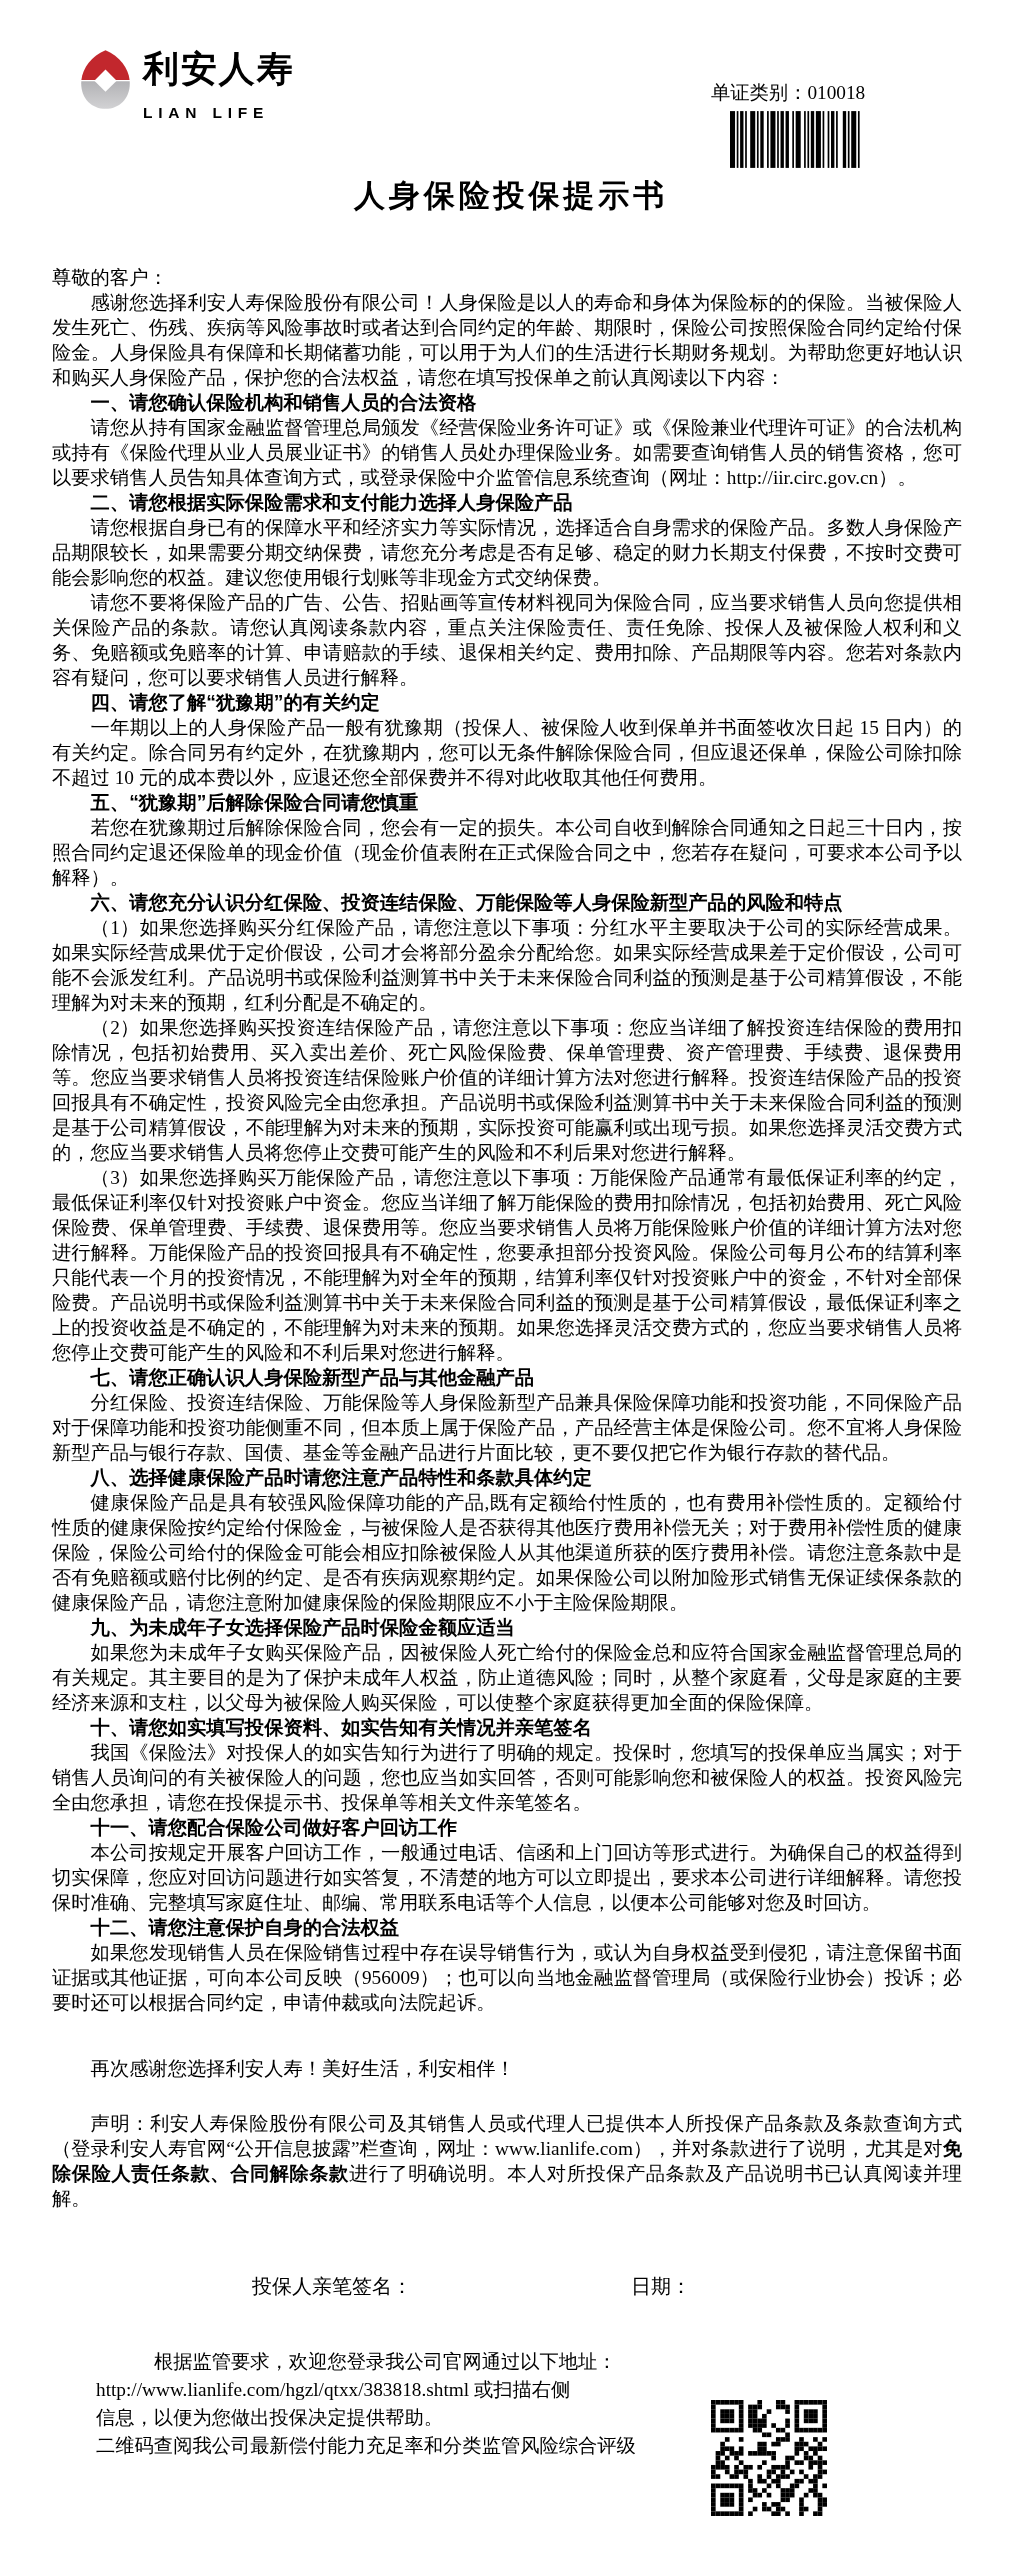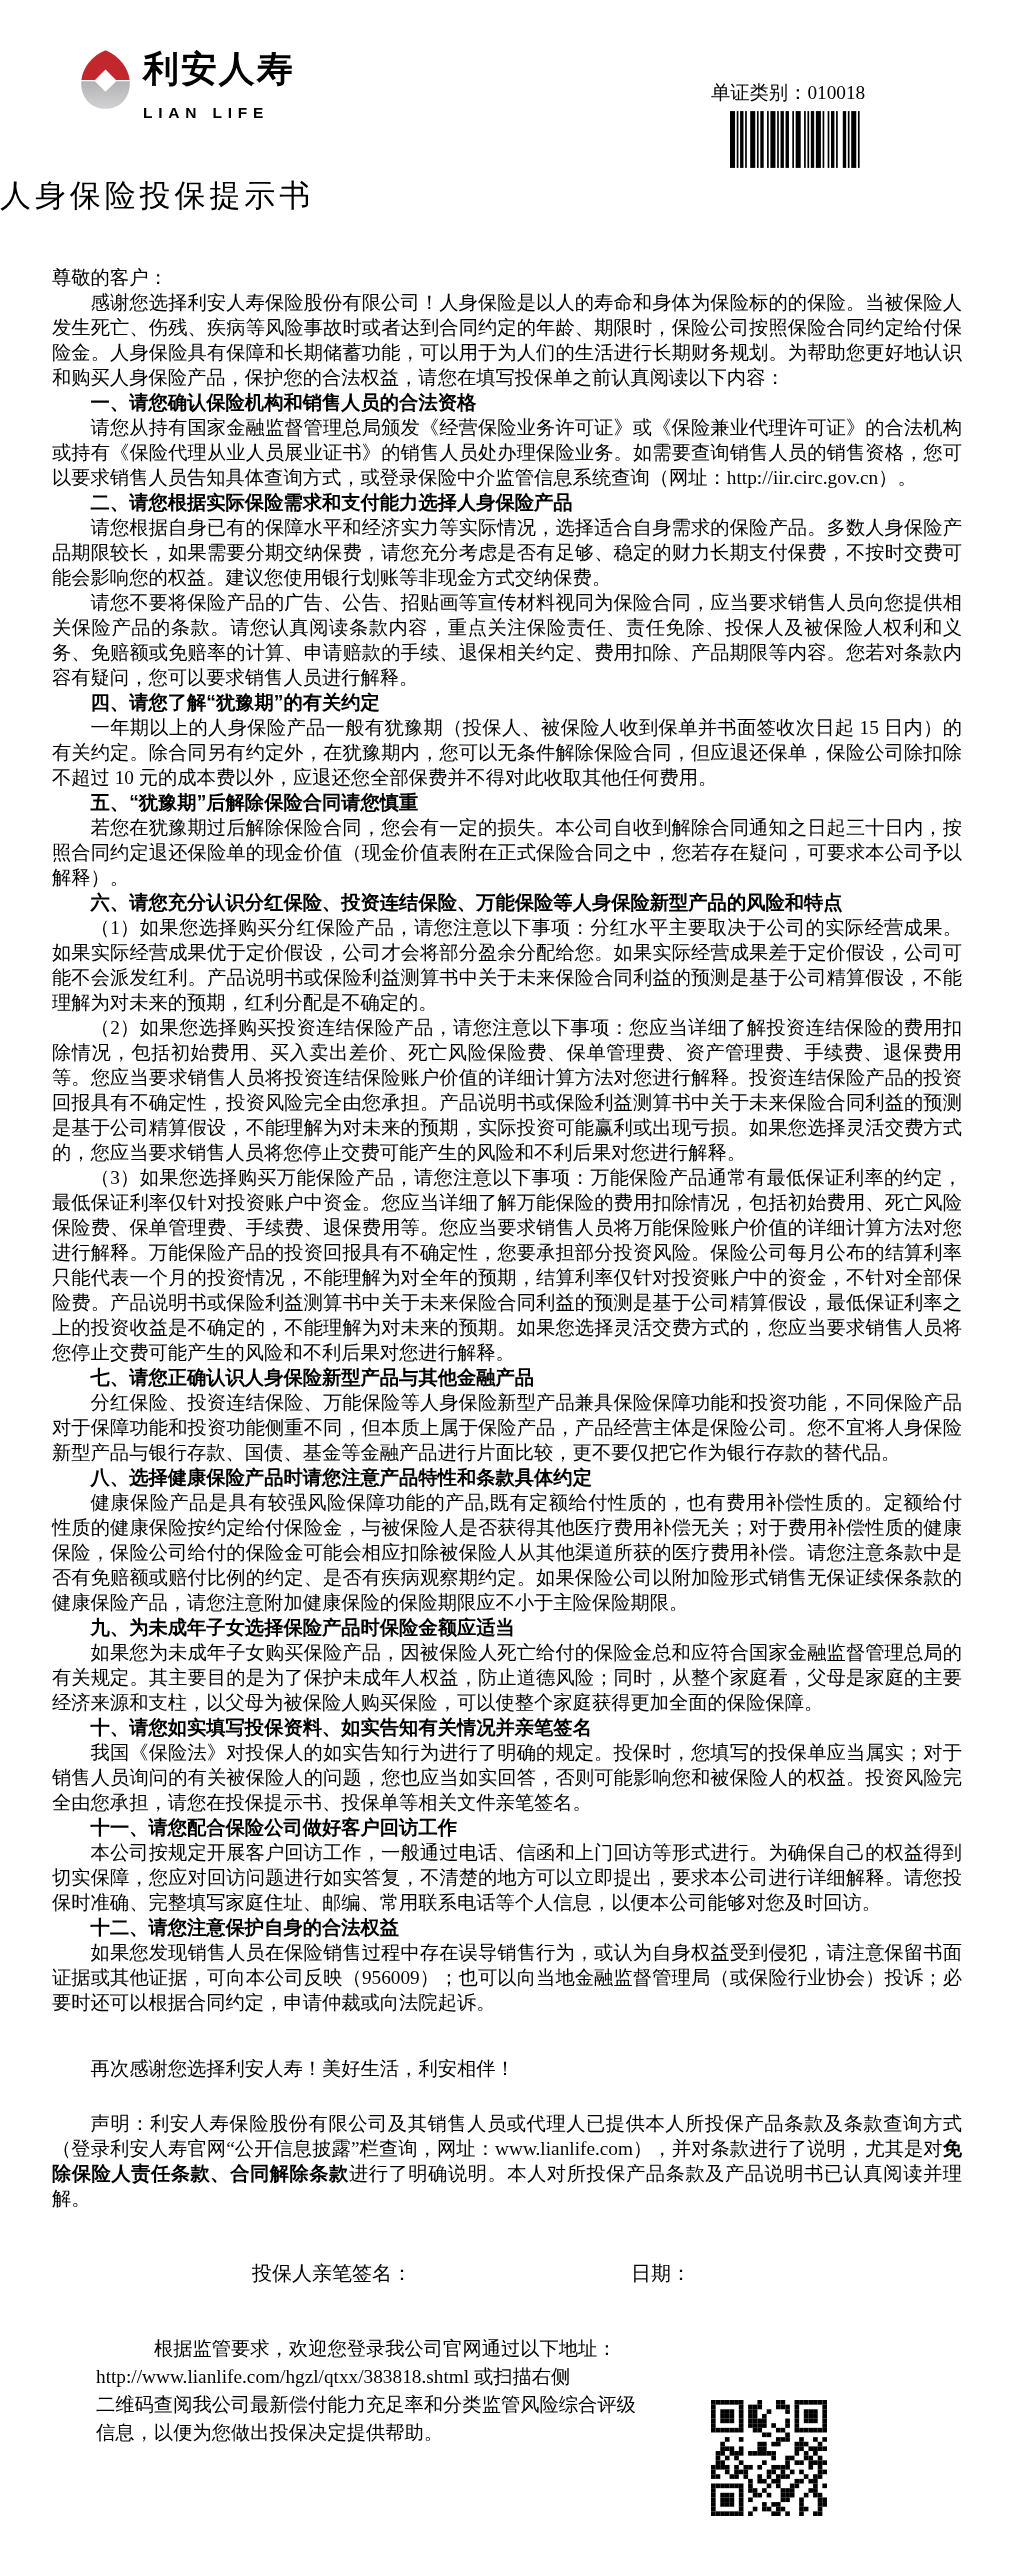--- a/index.html
+++ b/index.html
@@ -14,35 +14,35 @@
   }
   
   .logo{position:absolute;left:77px;top:49px;display:flex;align-items:flex-start;}
   .logo-mark{width:57px;height:61px;flex:0 0 auto;}
   .logo-text{margin-left:9px;}
   .logo-cn{font-family:"Liberation Sans","DejaVu Sans",sans-serif;font-weight:bold;font-size:36px;line-height:39px;letter-spacing:1.9px;}
   .logo-en{font-family:"Liberation Sans","DejaVu Sans",sans-serif;font-weight:bold;font-size:15.5px;line-height:16.7px;letter-spacing:5.8px;margin-top:17px;}
   .doc-type{position:absolute;left:711px;top:82px;font-size:19.3px;line-height:22px;}
   .barcode{position:absolute;left:730px;top:111px;width:133px;height:57px;}
   
-  .title{position:absolute;top:175px;left:0;width:100%;
-         font-size:31px;font-weight:normal;letter-spacing:3.9px;}
+  .title{position:absolute;top:175px;left:0;width:100%;text-align:center;
+         font-size:31px;font-weight:bold;letter-spacing:3.9px;}
   .subtitle{position:absolute;top:219px;left:0;width:100%;text-align:center;
          font-size:21px;letter-spacing:1.3px;}
   
   .body-flow{position:absolute;left:52px;top:265px;width:910px;
          font-size:19.3px;line-height:25px;text-align:justify;}
   .salutation{margin:0;}
   .para{margin:0;text-indent:2em;}
   .sec-heading{margin:0;text-indent:2em;font-weight:bold;
          font-family:"Liberation Sans","DejaVu Sans",sans-serif;}
   .closing{margin:41px 0 0 0;text-indent:2em;}
   .declaration{margin:30px 0 0 0;text-indent:2em;}
   .decl-bold{font-weight:bold;}
-  .signature-row{margin-top:50px;display:flex;padding-left:200px;
+  .signature-row{margin-top:63px;display:flex;padding-left:200px;
          font-family:"Liberation Sans","DejaVu Sans",sans-serif;font-size:20px;}
   .signature-row .date-label{margin-left:219px;}
   .footer-note{margin-top:49px;margin-left:44px;width:583px;font-size:19.3px;line-height:28px;text-align:left;}
   .footer-note .fline{white-space:nowrap;}
   .footer-note .fline.indent{text-indent:3em;}
   
   .qr{position:absolute;left:711px;top:2400px;width:116px;height:116px;}
 </style>
 </head>
 <body>
@@ -142,22 +142,22 @@
     <p class="declaration"><span>声明：利安人寿保险股份有限公司及其销售人员或代理人已提供本人所投保产品条款及条款查询方式（登录利安人寿官网“公开信息披露”栏查询，网址：www.lianlife.com），并对条款进行了说明，尤其是对</span><span class="decl-bold">免除保险人责任条款、合同解除条款</span><span>进行了明确说明。本人对所投保产品条款及产品说明书已认真阅读并理解。</span></p>
 
     <div class="signature-row">
       <span class="sign-label">投保人亲笔签名：</span>
       <span class="date-label">日期：</span>
     </div>
 
     <div class="footer-note" id="footer-note">
         <div class="fline indent">根据监管要求，欢迎您登录我公司官网通过以下地址：</div>
         <div class="fline">http://www.lianlife.com/hgzl/qtxx/383818.shtml 或扫描右侧</div>
+        <div class="fline">信息，以便为您做出投保决定提供帮助。</div>
         <div class="fline">二维码查阅我公司最新偿付能力充足率和分类监管风险综合评级</div>
-        <div class="fline">信息，以便为您做出投保决定提供帮助。</div>
       </div>
   </div>
 
   <svg class="qr" id="qr-svg" xmlns="http://www.w3.org/2000/svg" viewBox="0 0 180 180">
       <rect x="72.00" y="0.00" width="7.20" height="7.20" fill="#000"></rect>
       <rect x="100.80" y="0.00" width="7.20" height="7.20" fill="#000"></rect>
       <rect x="108.00" y="0.00" width="7.20" height="7.20" fill="#000"></rect>
       <rect x="57.60" y="7.20" width="7.20" height="7.20" fill="#000"></rect>
       <rect x="64.80" y="7.20" width="7.20" height="7.20" fill="#000"></rect>
       <rect x="72.00" y="7.20" width="7.20" height="7.20" fill="#000"></rect>

